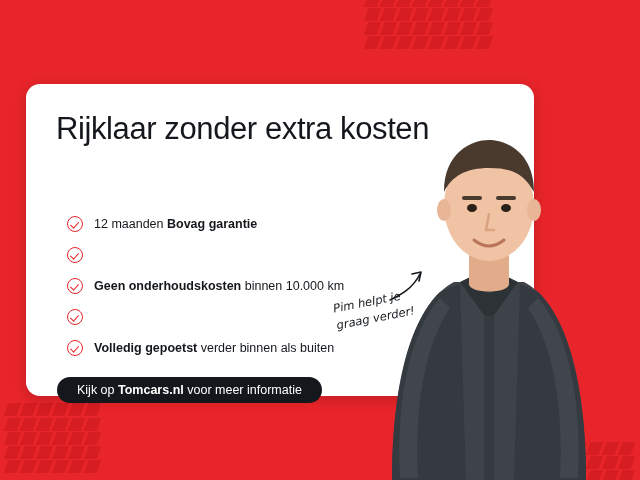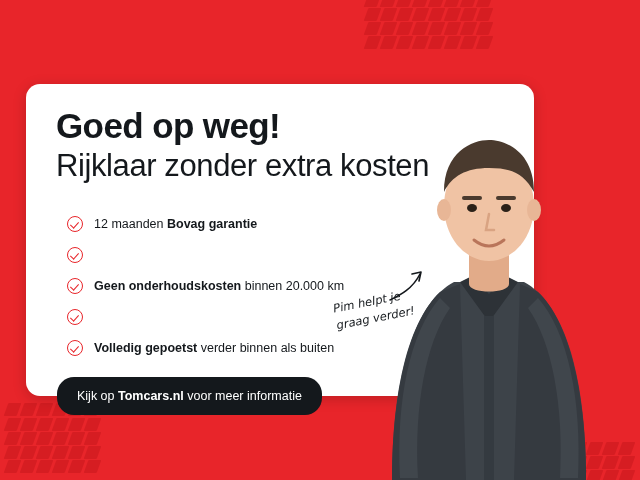--- a/index.html
+++ b/index.html
@@ -93,21 +93,21 @@
   .feature-text {
     font-size: 12.5px;
     color: #14181c;
     white-space: nowrap;
   }
   .feature-text b { font-weight: bold; }
 
   #cta-button {
     position: absolute;
     left: 57px; top: 377px;
-    height: 38px;
+    height: 26px;
     padding: 0 20px;
     background: #14181c;
     color: #ffffff;
     border-radius: 17px;
     display: flex;
     align-items: center;
     font-size: 12.5px;
     cursor: pointer;
   }
   #cta-button b { font-weight: bold; }
@@ -196,35 +196,34 @@
       <path d="M115 144 L112 160 L120 160" fill="none" stroke="#d9a382" stroke-width="2.5" stroke-linecap="round"></path>
 
       <path d="M100 170 Q115 182 130 170" fill="none" stroke="#b9755a" stroke-width="3" stroke-linecap="round"></path>
 
       <path d="M26 408 C22 330 36 262 66 228 L76 238 C52 272 40 336 44 408 Z" fill="#40464c"></path>
       <path d="M204 408 C208 330 194 262 164 228 L154 238 C178 272 190 336 186 408 Z" fill="#40464c"></path>
     </svg>
   </div>
 
   <div id="headline-wrap">
-    <div id="headline-main">Goed op weg!</div>
     <div id="headline-sub">Rijklaar zonder extra kosten</div>
   </div>
 
   <div id="features">
     <div class="feature">
       <span class="check"></span>
       <span class="feature-text"><span>12 maanden </span><b>Bovag garantie</b><span></span></span>
     </div>
     <div class="feature">
       <span class="check"></span>
     </div>
     <div class="feature">
       <span class="check"></span>
-      <span class="feature-text"><span></span><b>Geen onderhoudskosten</b><span> binnen 20.000 km</span></span>
+      <span class="feature-text"><span></span><b>Geen onderhoudskosten</b><span> binnen 10.000 km</span></span>
     </div>
     <div class="feature">
       <span class="check"></span>
     </div>
     <div class="feature">
       <span class="check"></span>
       <span class="feature-text"><span></span><b>Volledig gepoetst</b><span> verder binnen als buiten</span></span>
     </div>
   </div>
 

